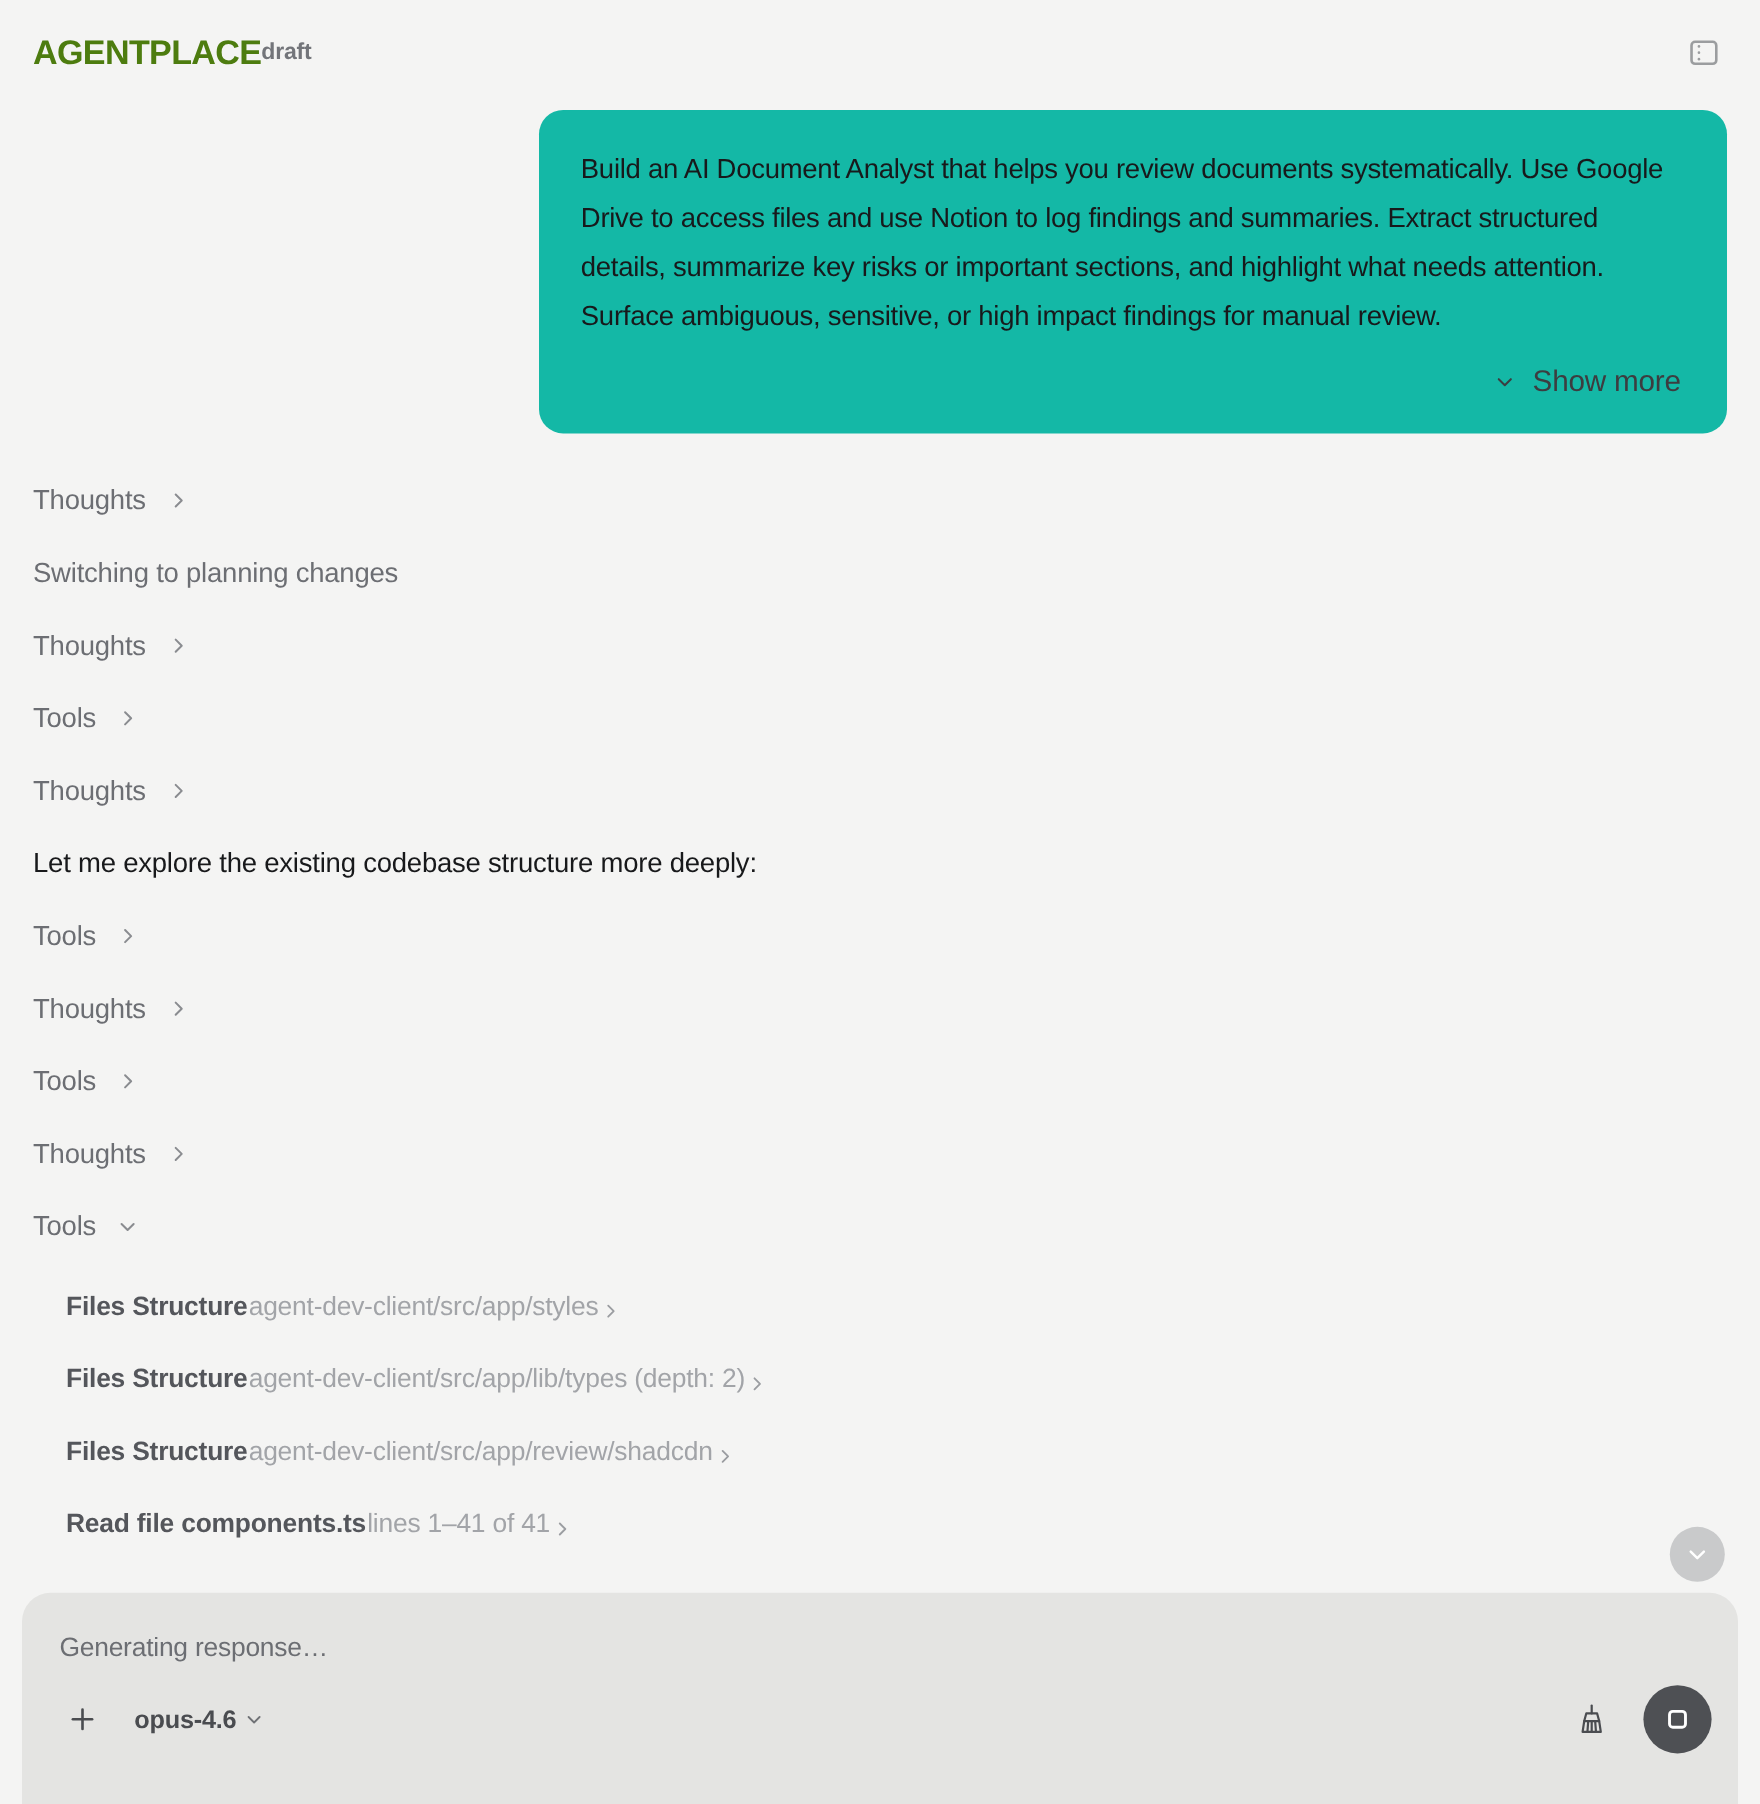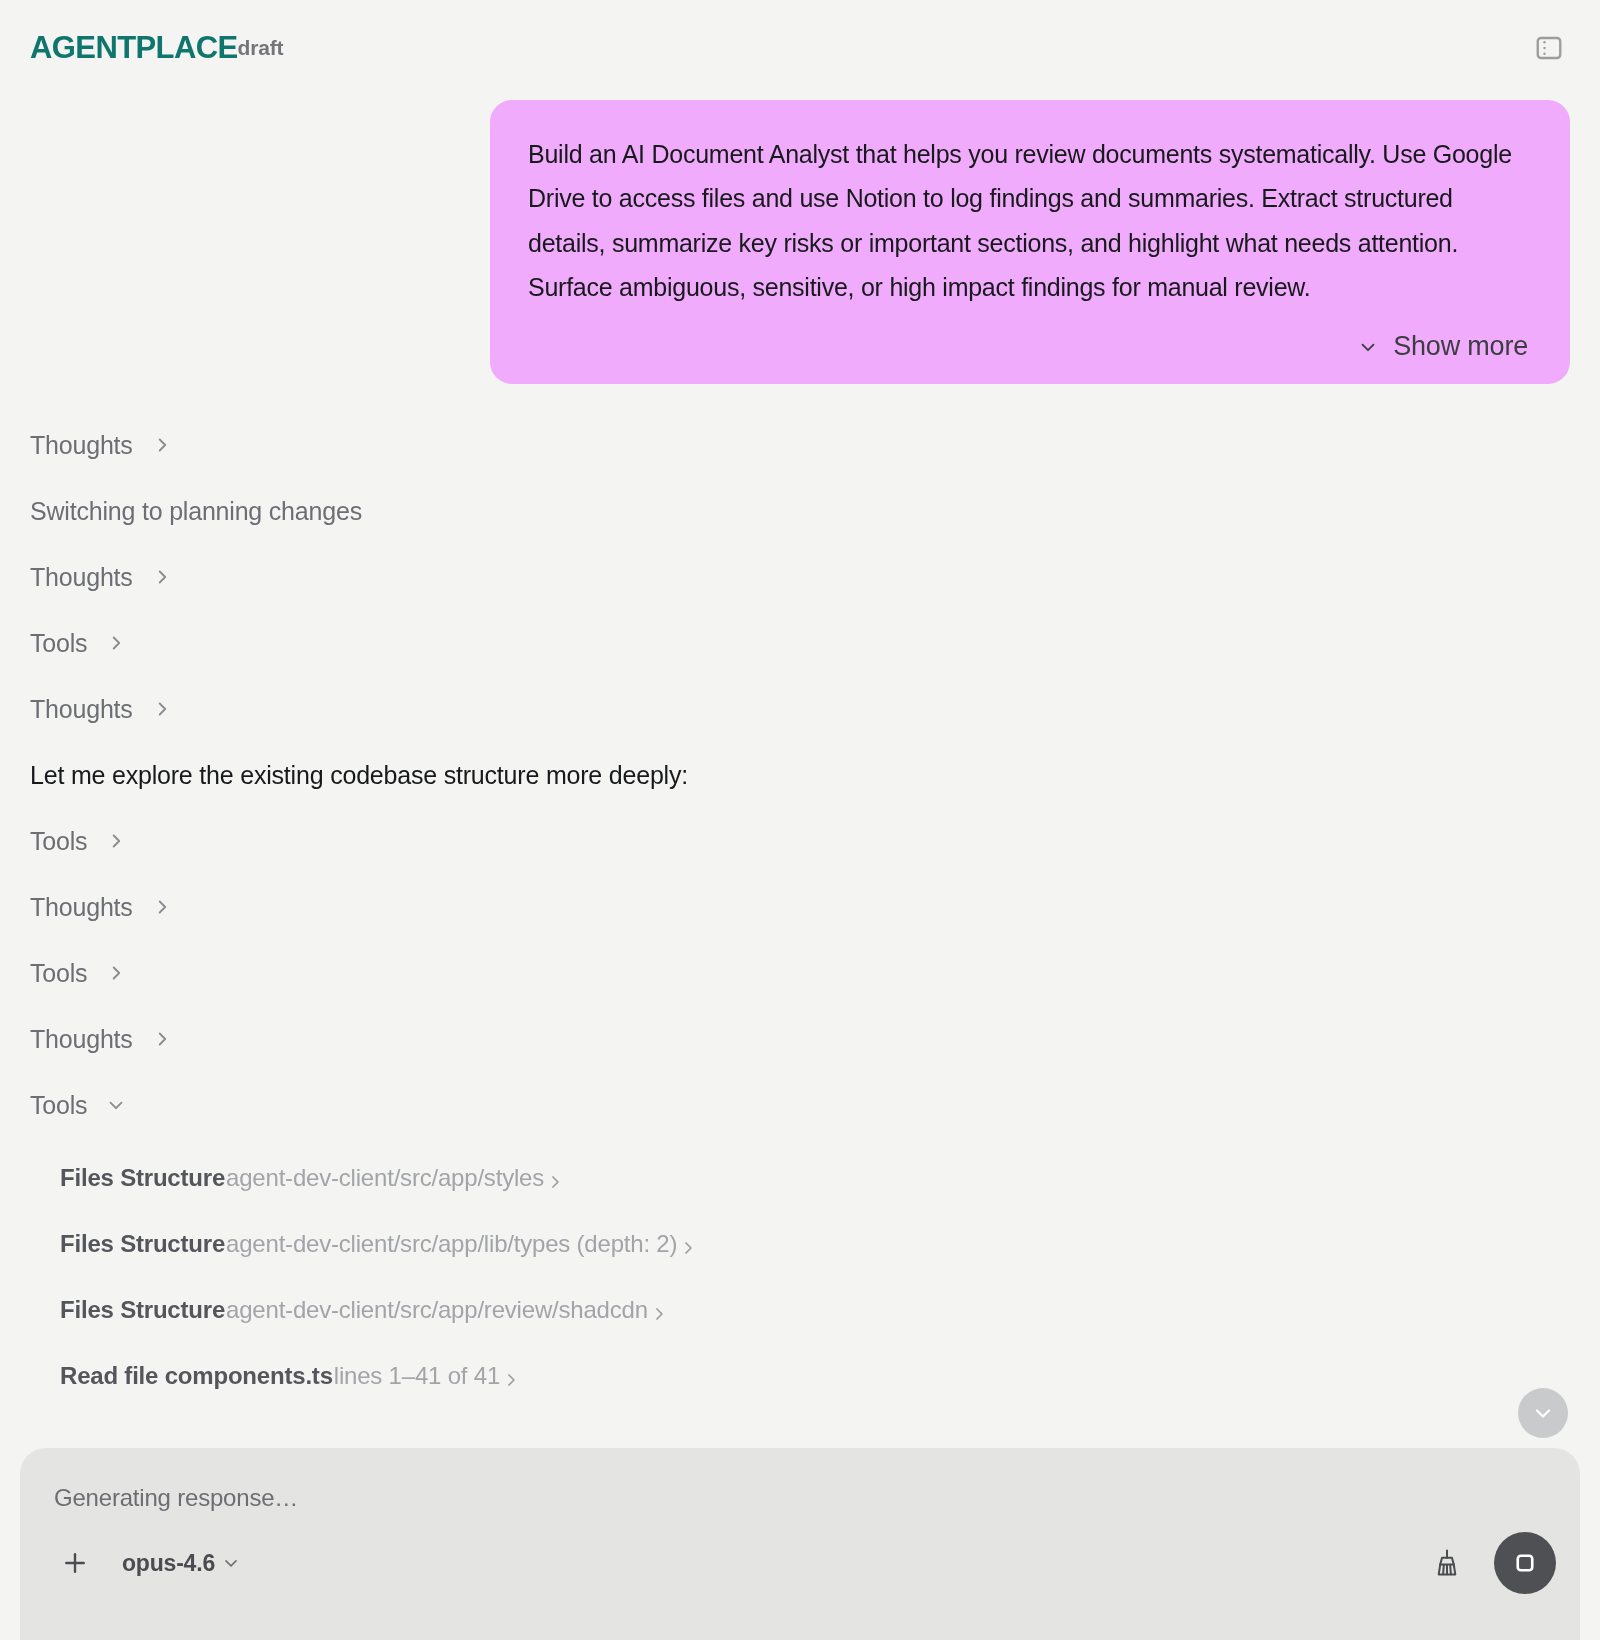--- a/index.html
+++ b/index.html
@@ -27,21 +27,21 @@
     width: 1600px;
     height: 96px;
     display: flex;
     align-items: center;
     padding: 0 34px 0 30px;
   }
   .brand {
     font-size: 31px;
     font-weight: 700;
     letter-spacing: -0.6px;
-    color: #0f766e;
+    color: #4d7c0f;
   }
   .draft-label {
     font-size: 21px;
     font-weight: 700;
     color: #73757a;
     letter-spacing: -0.2px;
   }
   .header-spacer { flex: 1; }
   .panel-toggle {
     width: 34px; height: 34px;
@@ -59,23 +59,23 @@
   }
 
   
   .user-row {
     display: flex;
     justify-content: flex-end;
     padding: 4px 30px 0 30px;
   }
   .user-bubble {
     width: 1080px;
-    background: #f0abfc;
+    background: #14b8a6;
     border-radius: 22px;
-    padding: 32px 38px 22px 38px;
+    padding: 32px 38px 32px 38px;
   }
   .user-bubble p {
     font-size: 25px;
     line-height: 1.77;
     color: #18191b;
     letter-spacing: -0.25px;
   }
   .show-more-row {
     display: flex;
     justify-content: flex-end;

